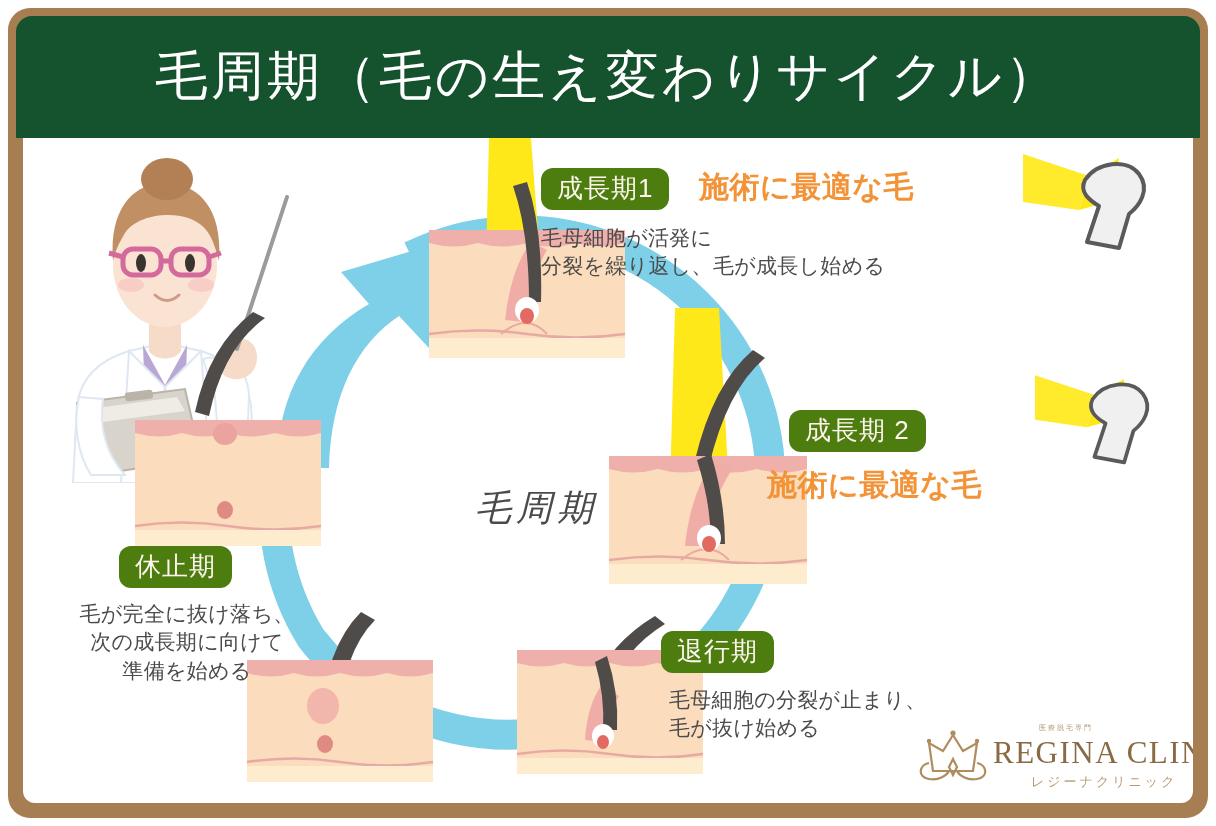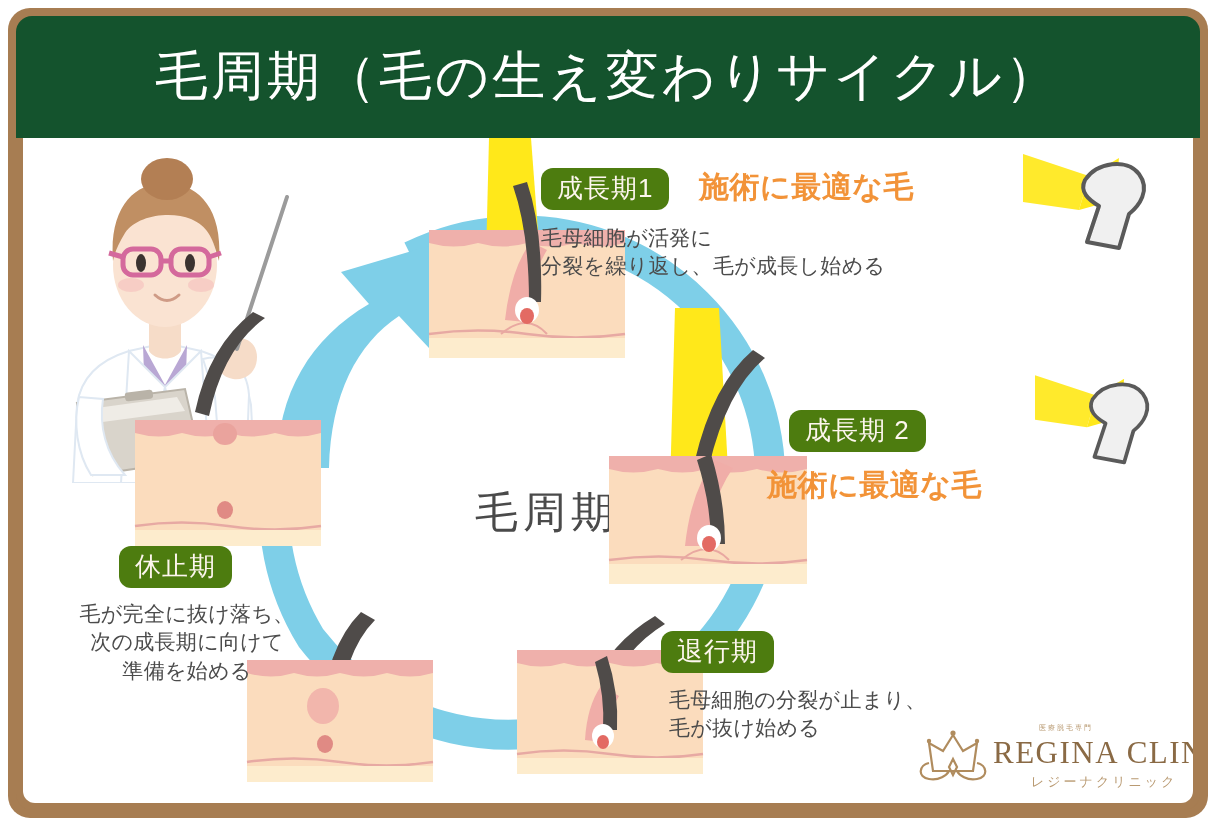--- a/index.html
+++ b/index.html
@@ -44,21 +44,21 @@
   }
   .orange-head{
     color:#f29338;font-size:30px;line-height:1.15;white-space:nowrap;
     letter-spacing:.5px;font-weight:700;
   }
   .body-txt{
     color:#4b4b4b;font-size:21px;line-height:1.35;white-space:pre-line;
     letter-spacing:.3px;
   }
   .center-label{
-    color:#4a4a4a;font-size:43px;letter-spacing:5px;white-space:nowrap;
+    color:#4a4a4a;font-size:36px;letter-spacing:5px;white-space:nowrap;font-style:italic;
   }
 
   
   .ring{position:absolute;left:168px;top:30px;width:640px;height:620px;}
 
   
   .skin{position:absolute;}
 
   
   .laser{position:absolute;}

